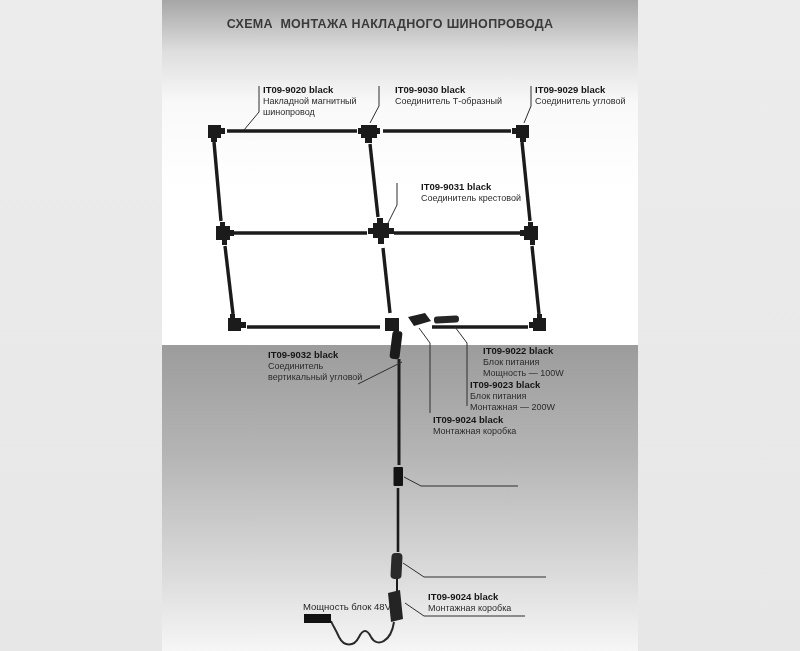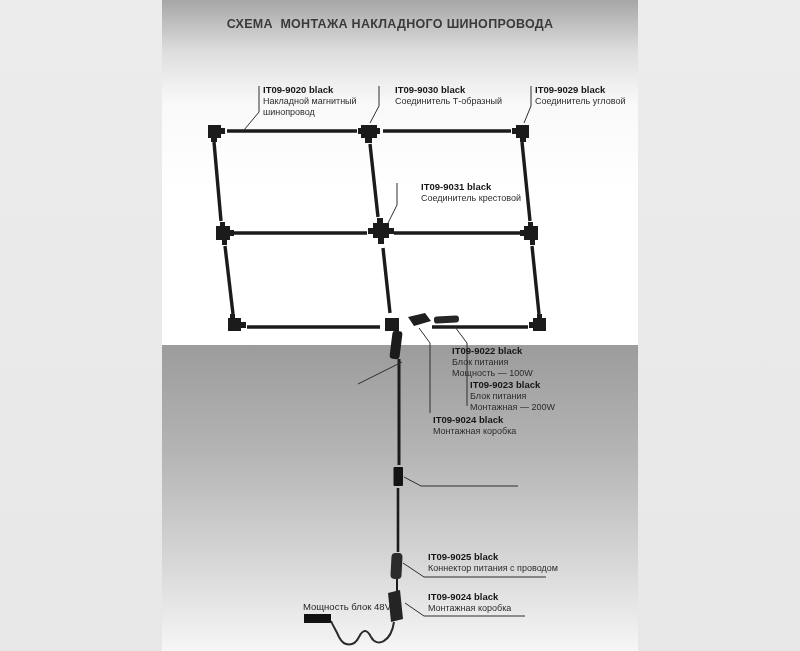--- a/index.html
+++ b/index.html
@@ -136,37 +136,38 @@
       <div>Соединитель Т-образный</div>
     </div>
     <div class="lbl" style="left:373px;top:84px;">
       <div class="code">IT09-9029 black</div>
       <div>Соединитель угловой</div>
     </div>
     <div class="lbl" style="left:239px;top:181px;margin-left:20px;">
       <div class="code">IT09-9031 black</div>
       <div>Соединитель крестовой</div>
     </div>
-    <div class="lbl" style="left:290px;top:345px;">
+    <div class="lbl" style="left:321px;top:345px;">
       <div class="code">IT09-9022 black</div>
       <div>Блок питания</div>
       <div>Мощность — 100W</div>
     </div>
     <div class="lbl" style="left:308px;top:379px;">
       <div class="code">IT09-9023 black</div>
       <div>Блок питания</div>
       <div>Монтажная — 200W</div>
     </div>
     <div class="lbl" style="left:271px;top:414px;">
       <div class="code">IT09-9024 black</div>
       <div>Монтажная коробка</div>
     </div>
-    <div class="lbl" style="left:266px;top:551px;">
-      <div class="code">IT09-9025 black</div>
-      <div>Коннектор питания с проводом</div>
+    <div class="lbl" style="left:106px;top:349px;">
+      <div class="code">IT09-9032 black</div>
+      <div>Соединитель</div>
+      <div>вертикальный угловой</div>
     </div>
     <div class="lbl" style="left:266px;top:591px;">
       <div class="code">IT09-9024 black</div>
       <div>Монтажная коробка</div>
     </div>
     <div class="ext-label" style="left:141px;top:601px;">Мощность блок 48V</div>
   </div>
 </div>
 
 </body></html>

